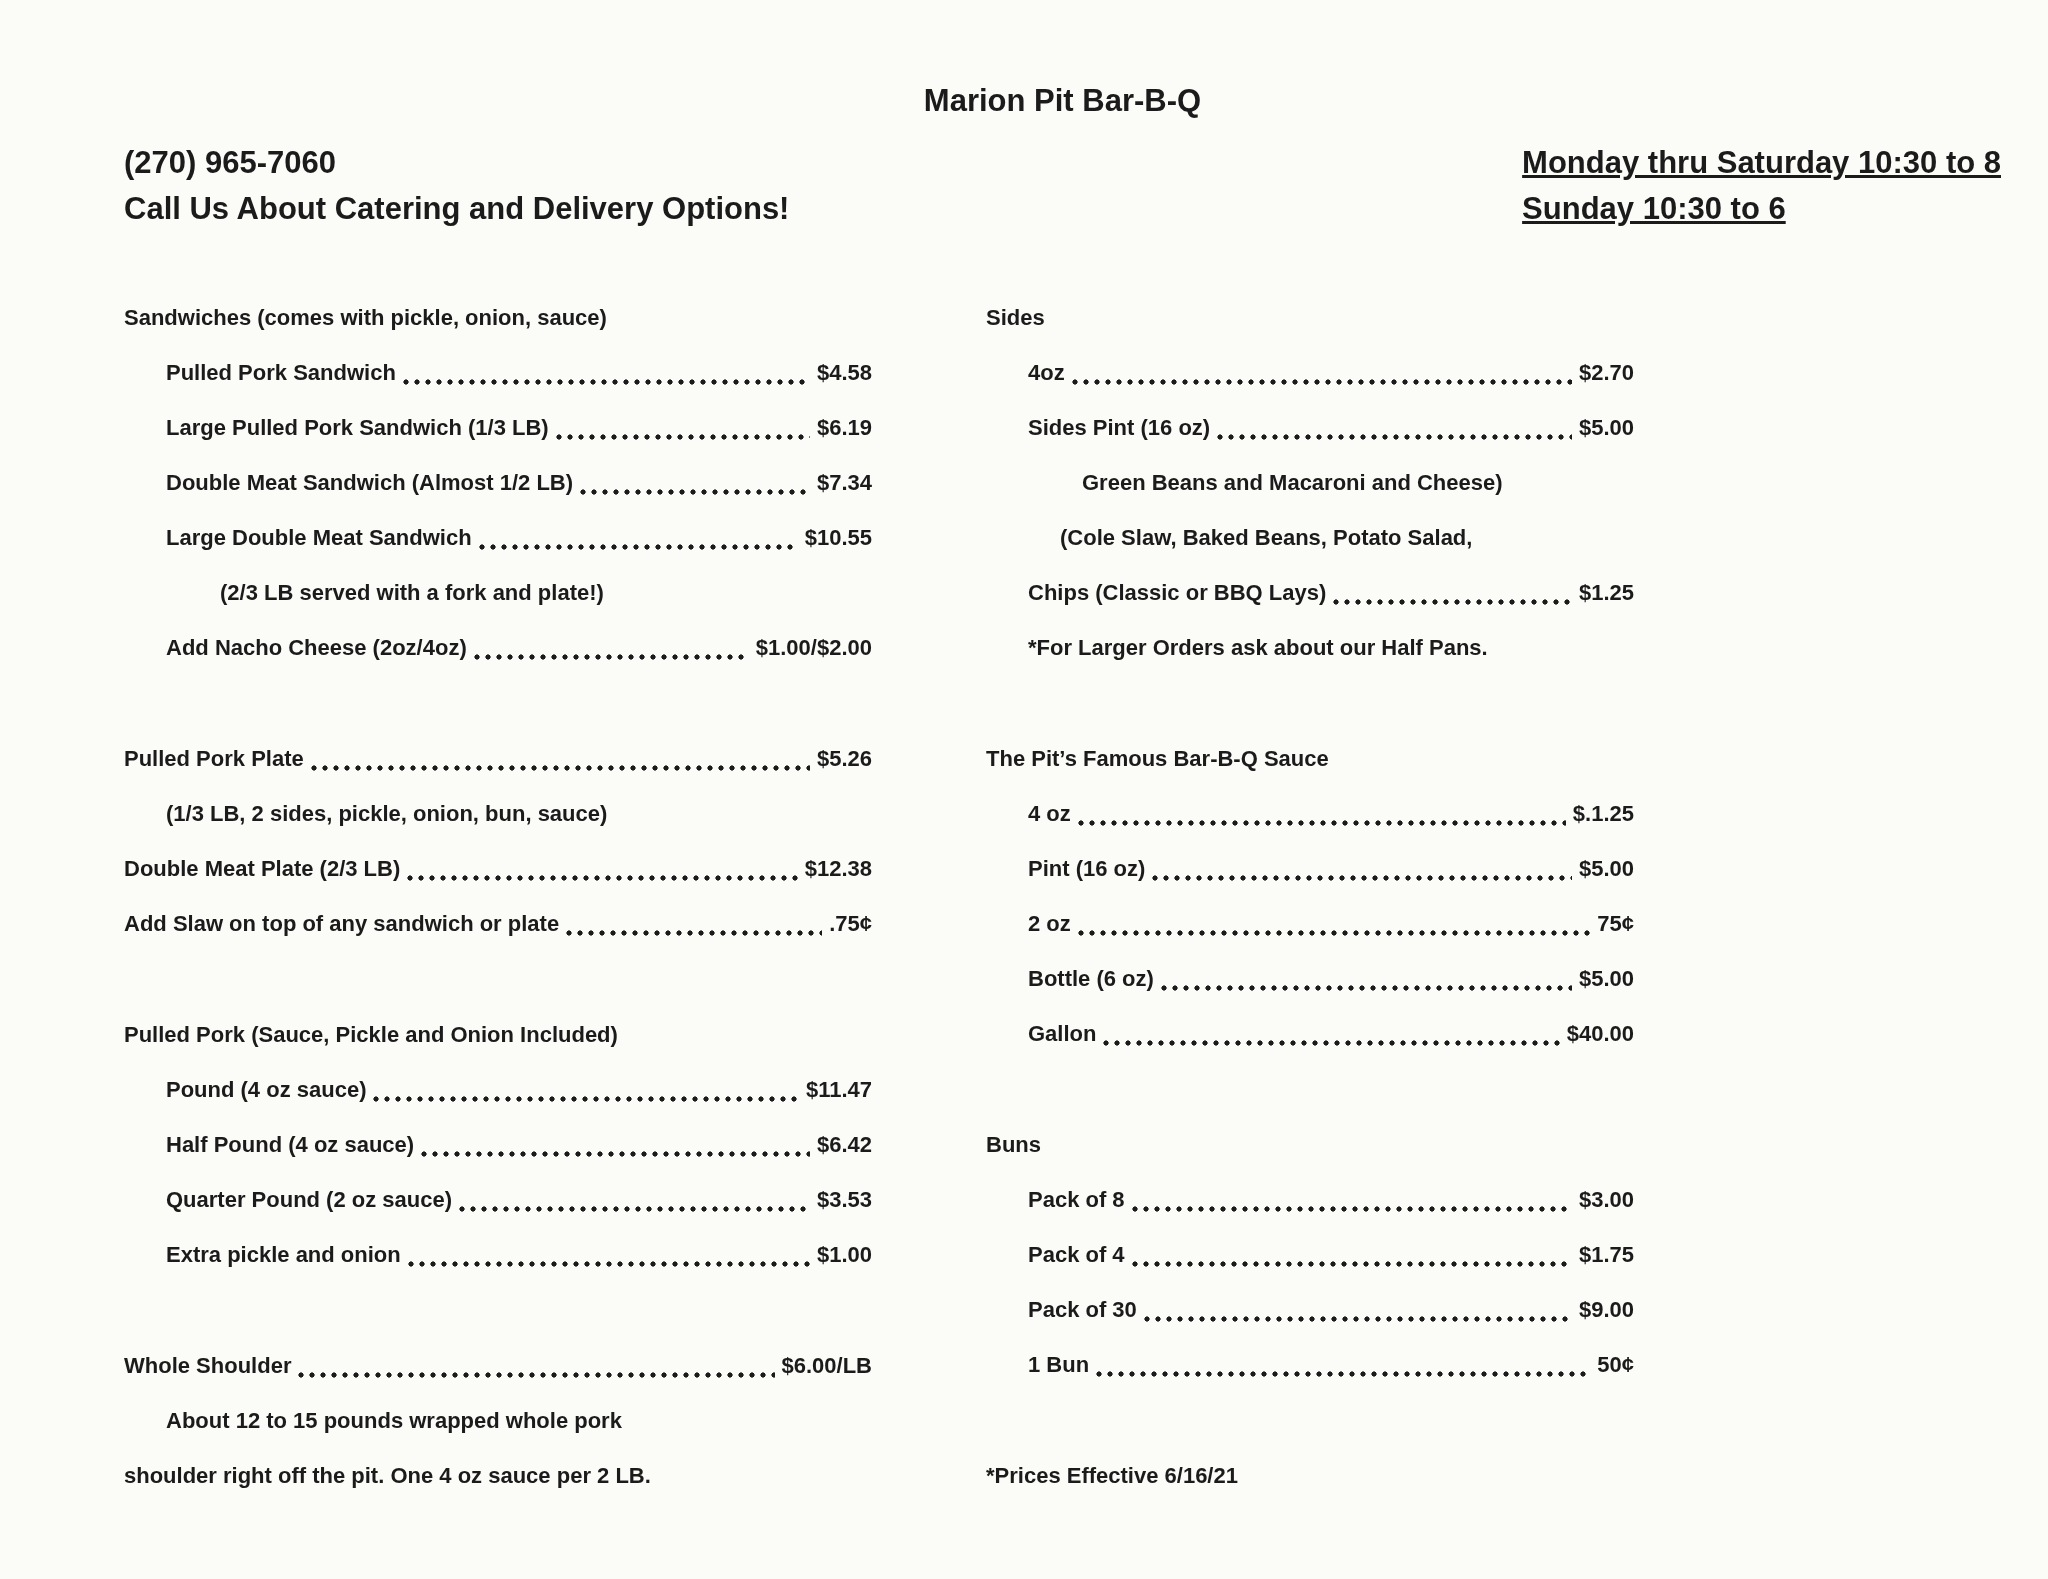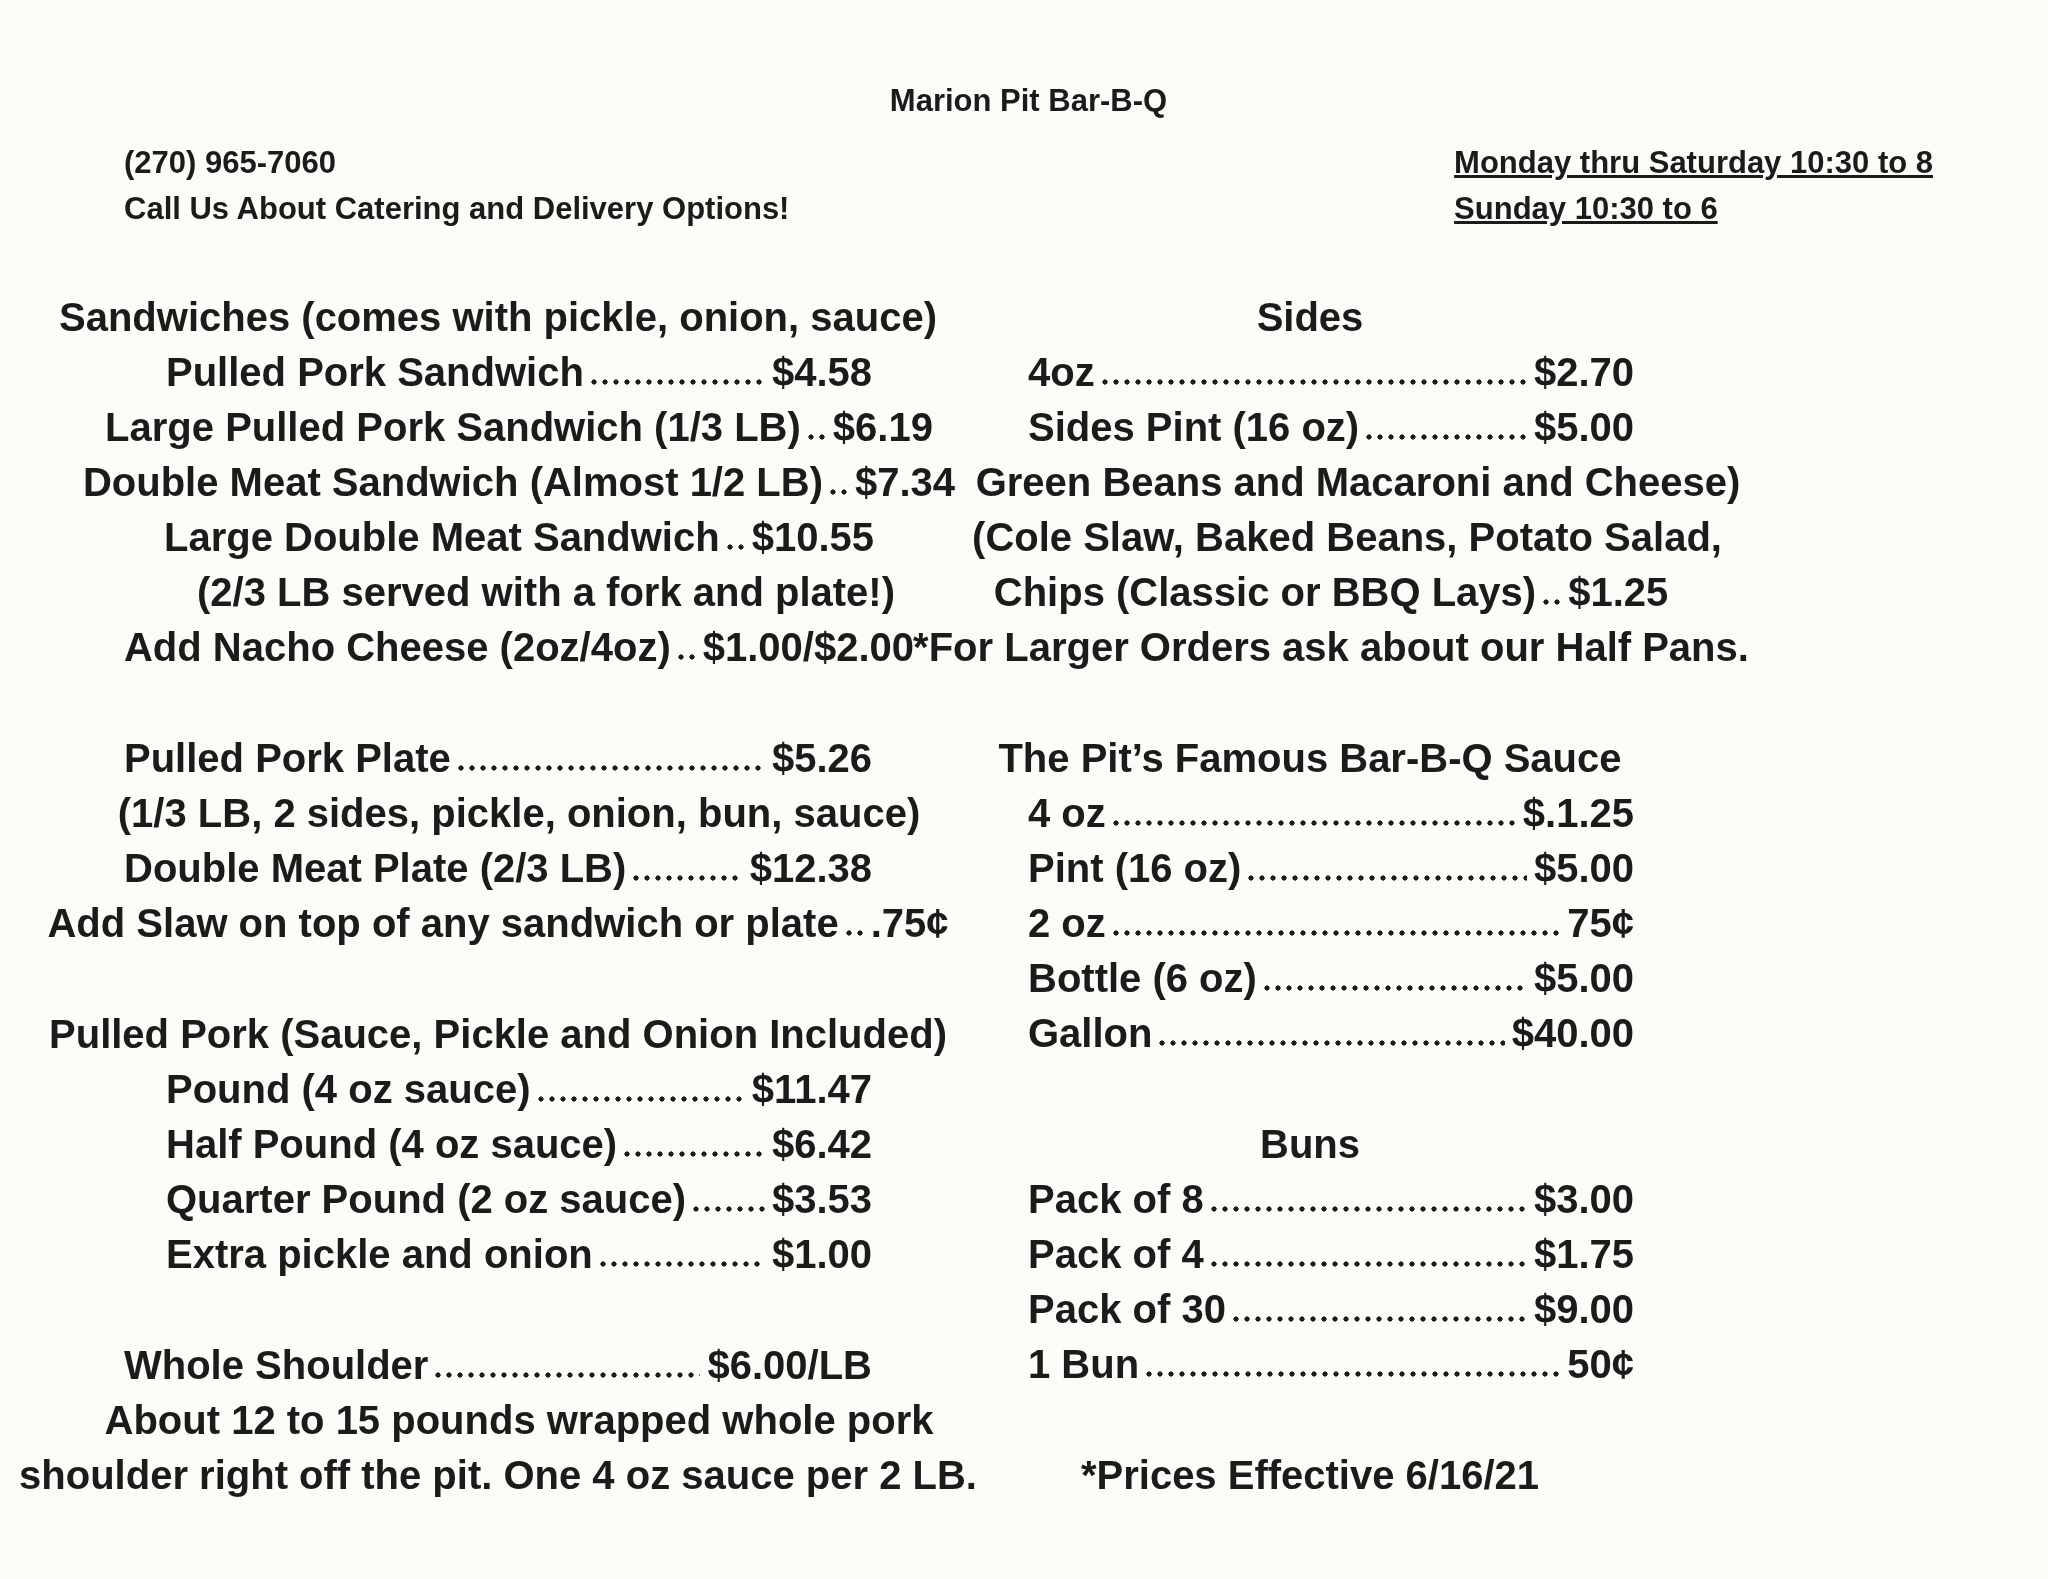--- a/index.html
+++ b/index.html
@@ -9,21 +9,21 @@
     height: 1579px;
     background: #fbfbf8;
     font-family: "Liberation Sans", sans-serif;
     font-weight: 700;
     color: #1b1b1b;
     overflow: hidden;
   }
   .page {
     width: 2048px;
     height: 1579px;
-    padding: 78px 115px 0 124px;
+    padding: 78px 47px 0 124px;
   }
   .title {
     text-align: center;
     font-size: 31px;
     line-height: 46px;
   }
   .top-row {
     display: flex;
     font-size: 31px;
     line-height: 46px;
@@ -35,23 +35,22 @@
     display: flex;
     margin-top: 58px;
   }
   .col-left  { width: 748px; }
   .col-right { width: 648px; margin-left: 114px; }
   .section { margin-top: 56px; }
   .col-left .section:first-child,
   .col-right .section:first-child { margin-top: 0; }
   .row {
     display: flex;
-    font-size: 40px;
+    font-size: 22px;
     line-height: 55px;
-    justify-content: center;
   }
   .lbl { white-space: pre; }
   .heading { white-space: pre; }
   .price { white-space: pre; }
   .dots {
     flex: 1;
     align-self: flex-end;
     height: 6px;
     min-width: 18px;
     margin: 0 7px 15px 7px;

